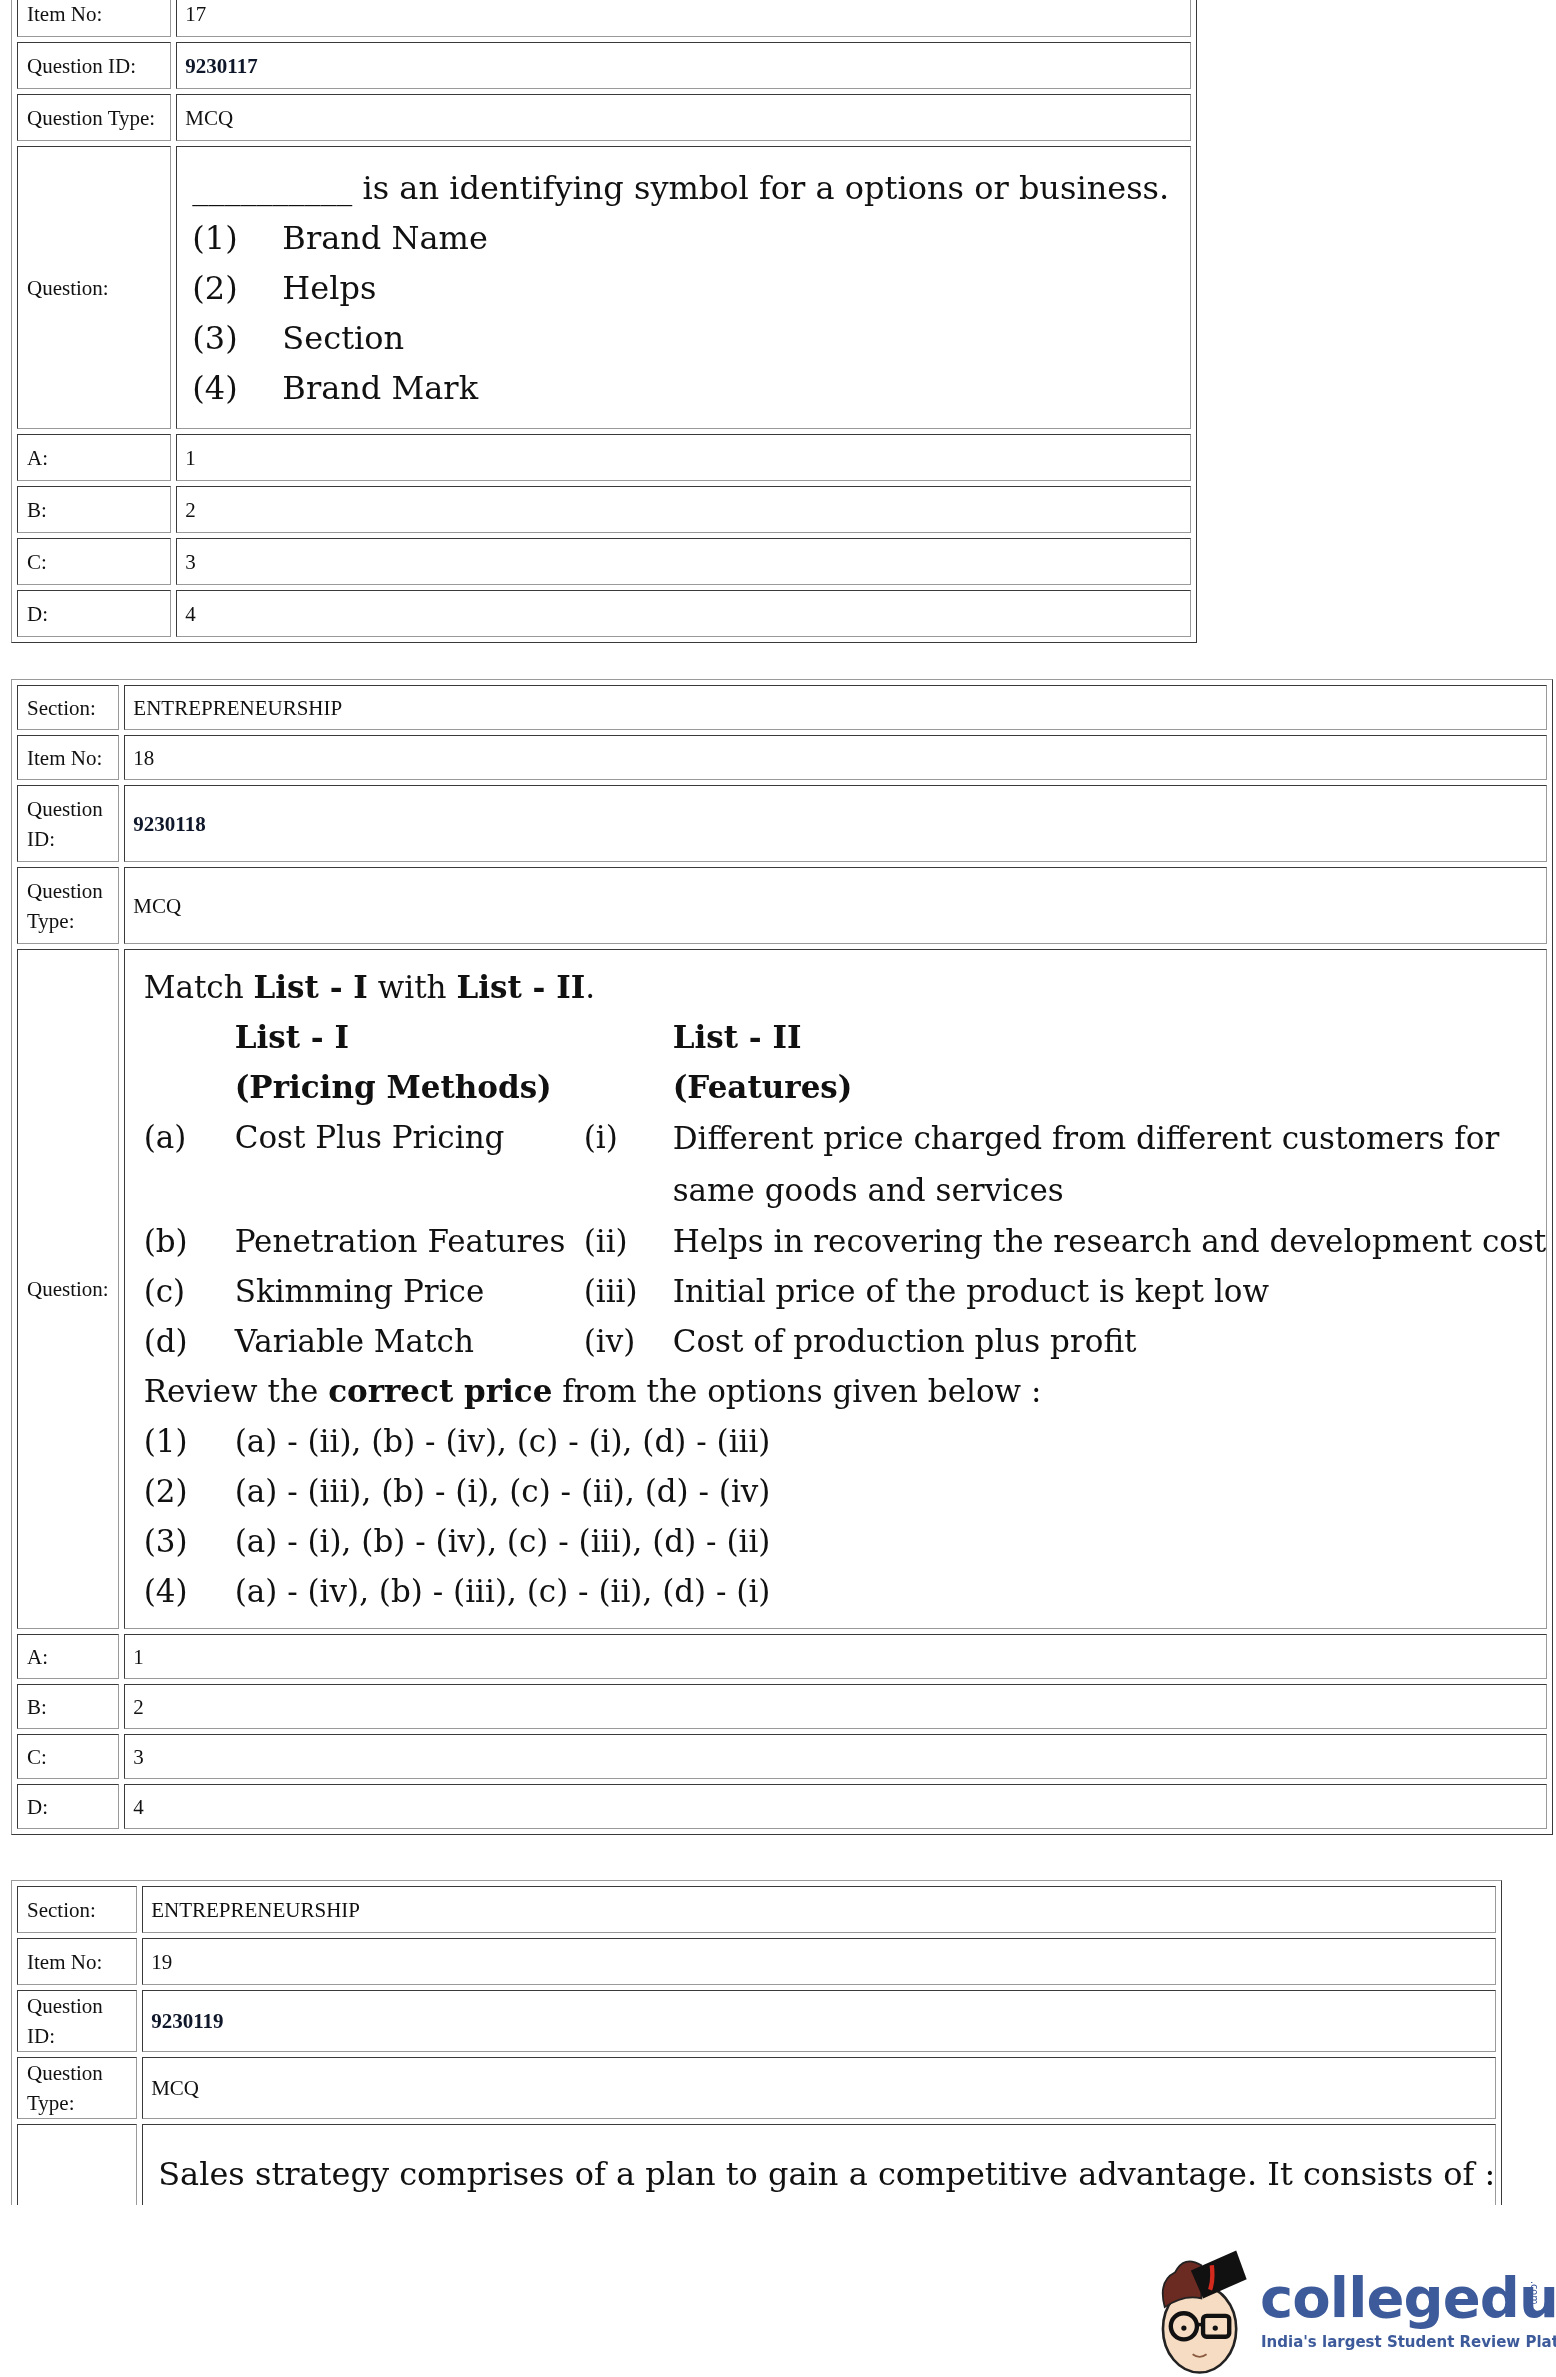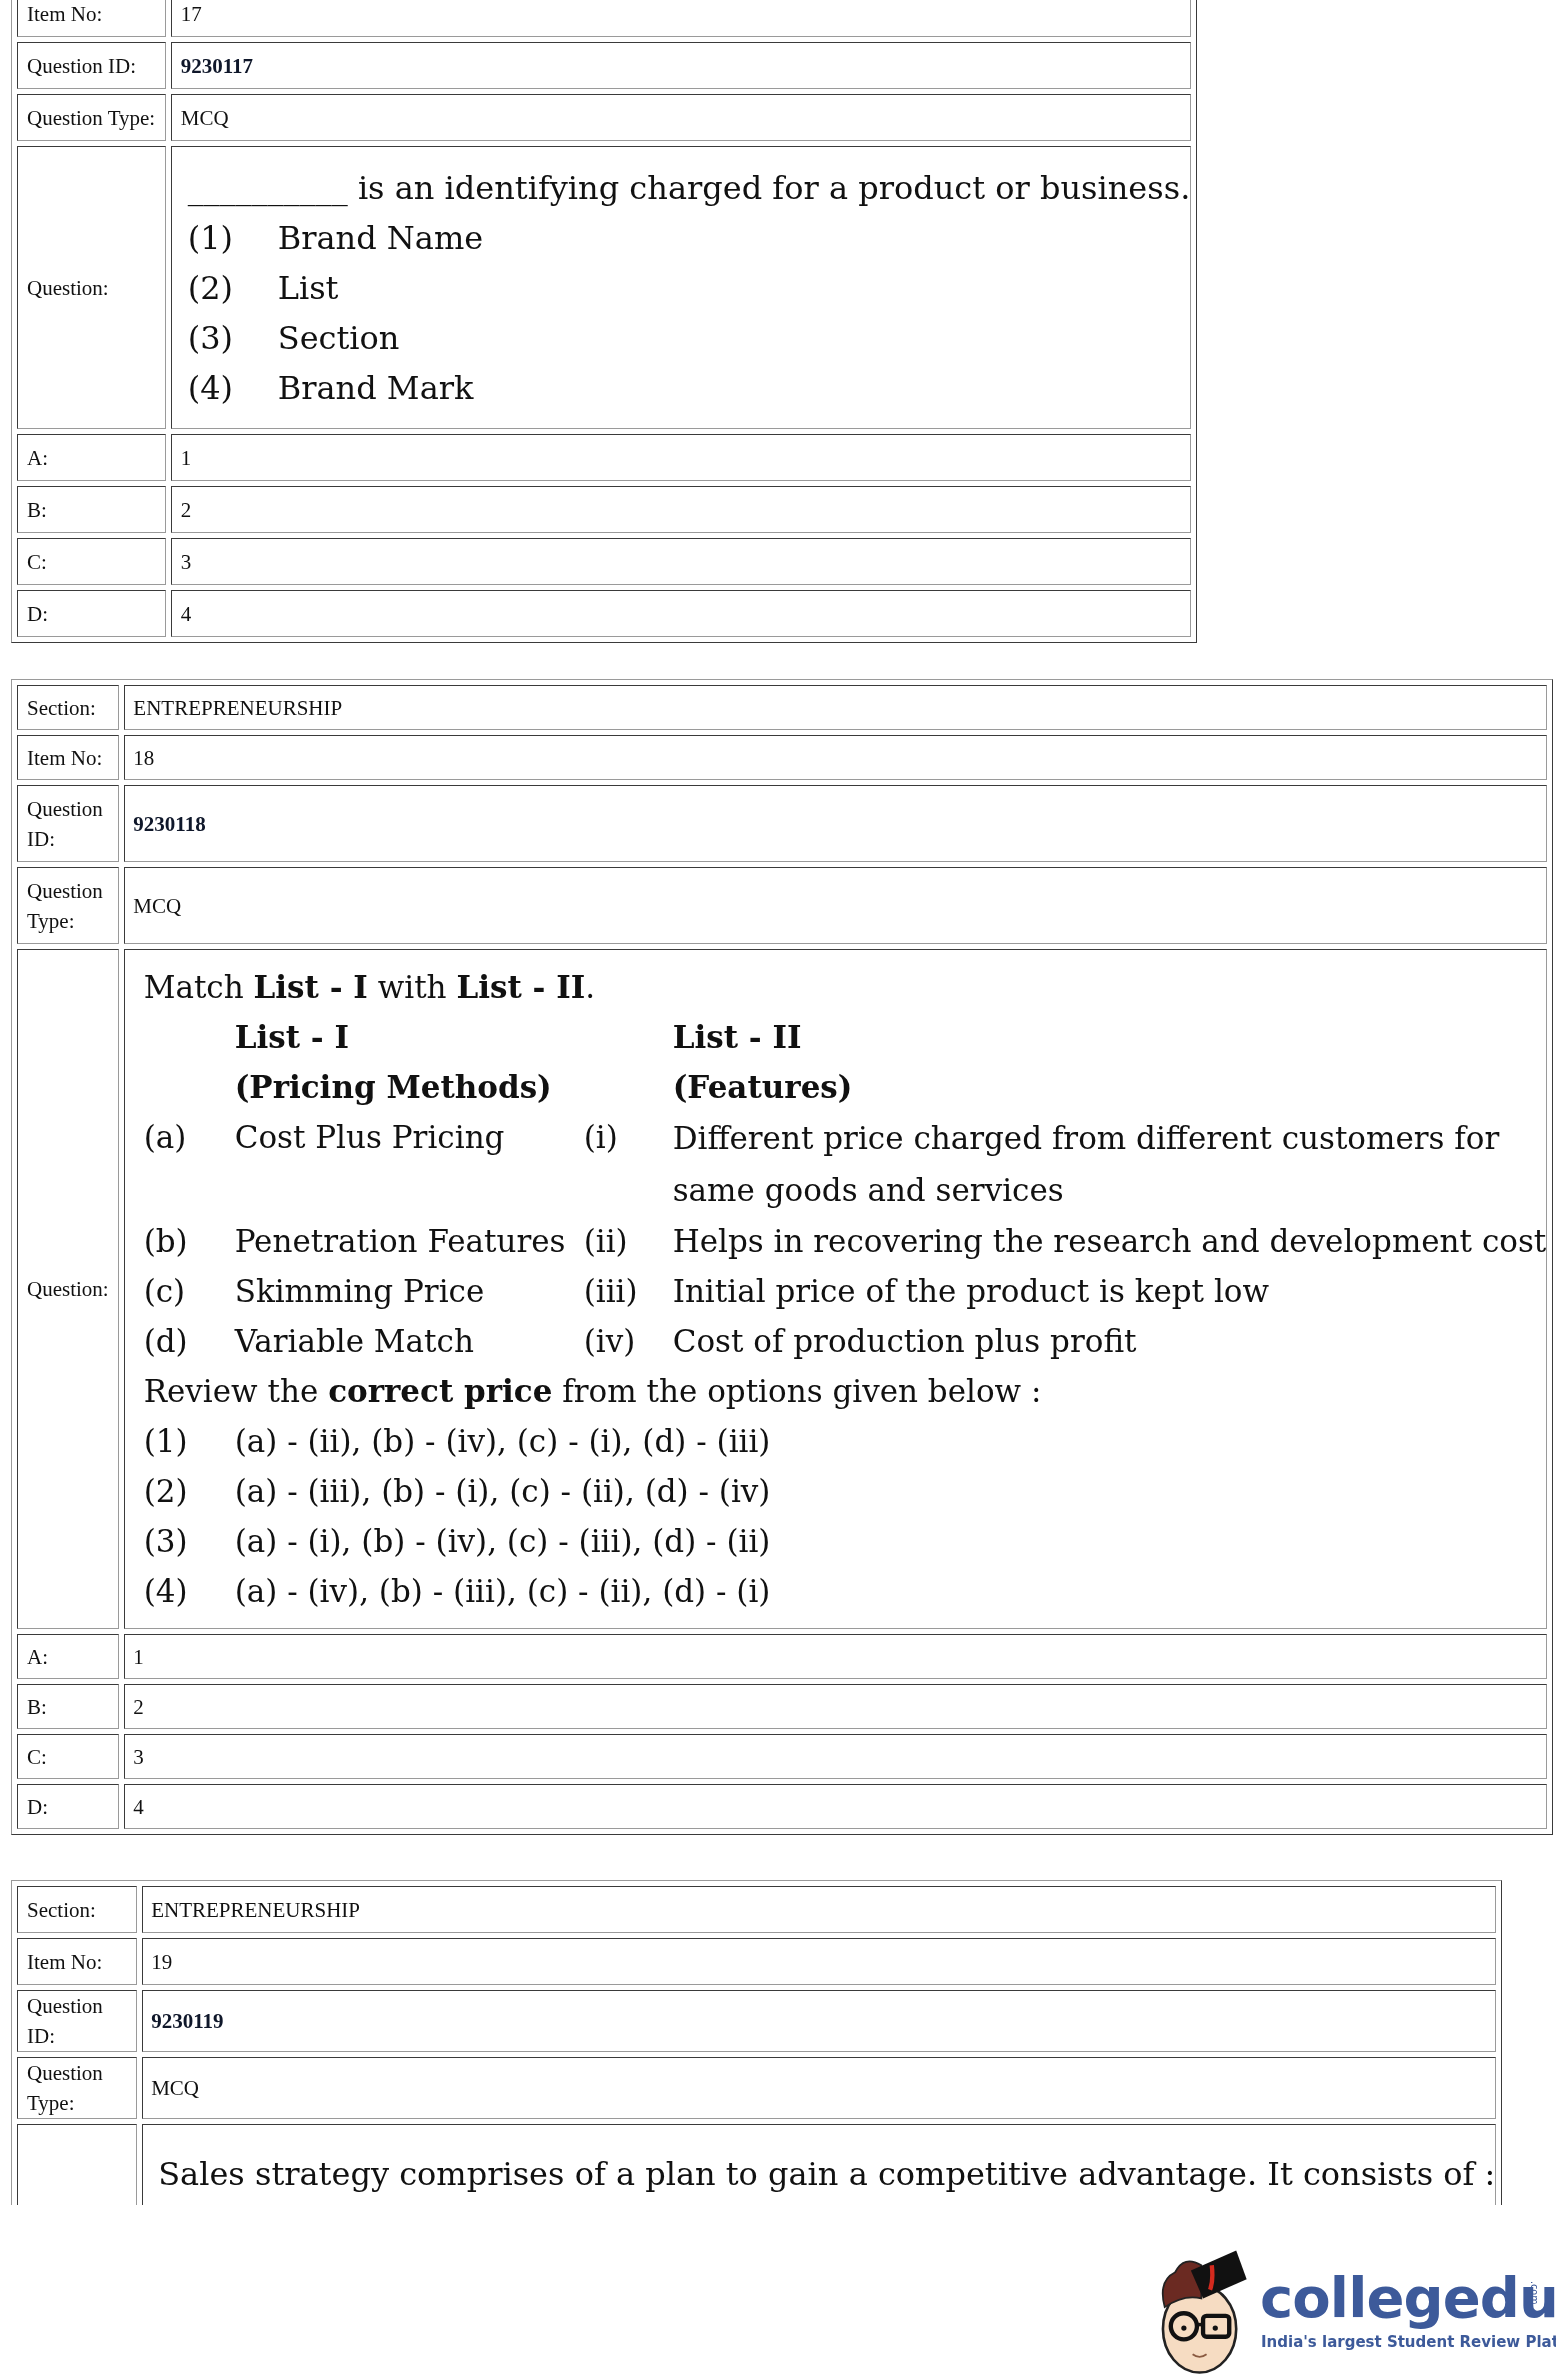--- a/index.html
+++ b/index.html
@@ -67,23 +67,23 @@
     <td class="lbl">Question ID:</td>
     <td class="val"><span class="qid">9230117</span></td>
   </tr>
   <tr class="r">
     <td class="lbl">Question Type:</td>
     <td class="val">MCQ</td>
   </tr>
   <tr class="rq">
     <td class="lbl">Question:</td>
     <td class="val qimg">
-      <div class="line"><span>__________</span> <span>is an identifying charged for a product or business.</span></div>
+      <div class="line"><span>__________</span> <span>is an identifying symbol for a options or business.</span></div>
       <div class="line"><span class="num">(1)</span><span>Brand Name</span></div>
-      <div class="line"><span class="num">(2)</span><span>List</span></div>
+      <div class="line"><span class="num">(2)</span><span>Helps</span></div>
       <div class="line"><span class="num">(3)</span><span>Section</span></div>
       <div class="line"><span class="num">(4)</span><span>Brand Mark</span></div>
     </td>
   </tr>
   <tr class="r">
     <td class="lbl">A:</td>
     <td class="val">1</td>
   </tr>
   <tr class="r">
     <td class="lbl">B:</td>

